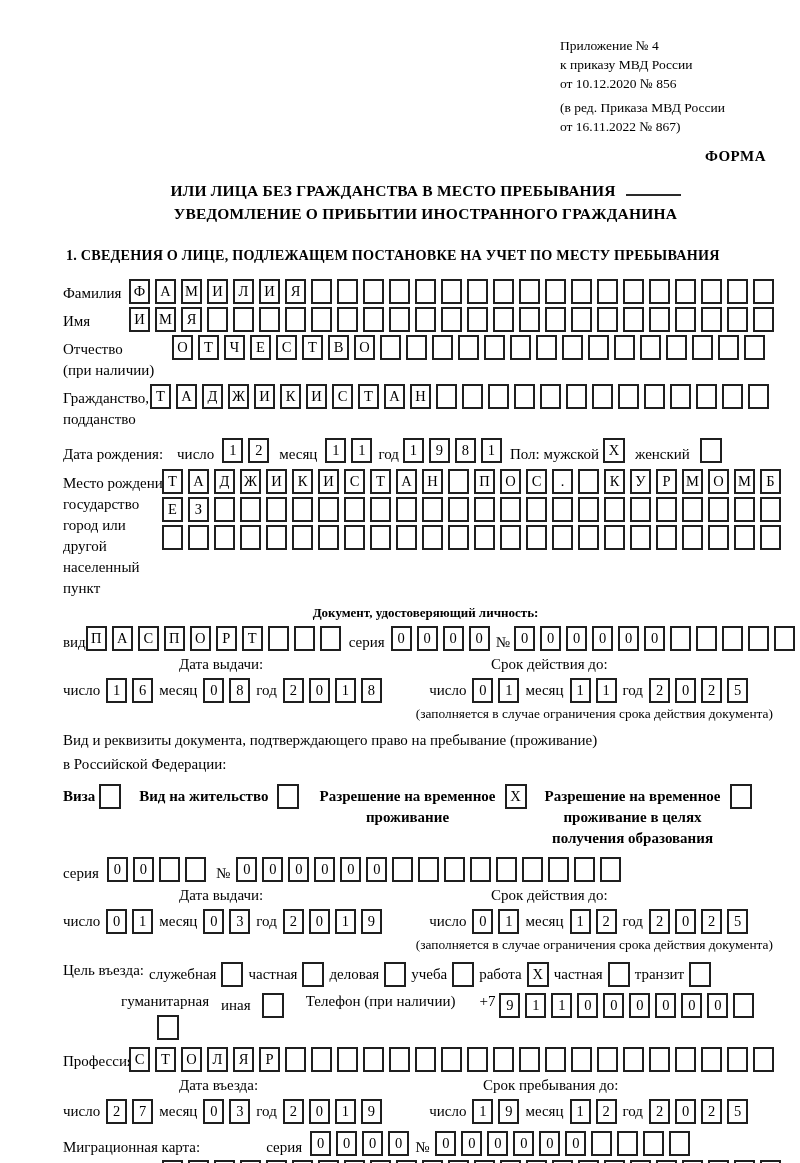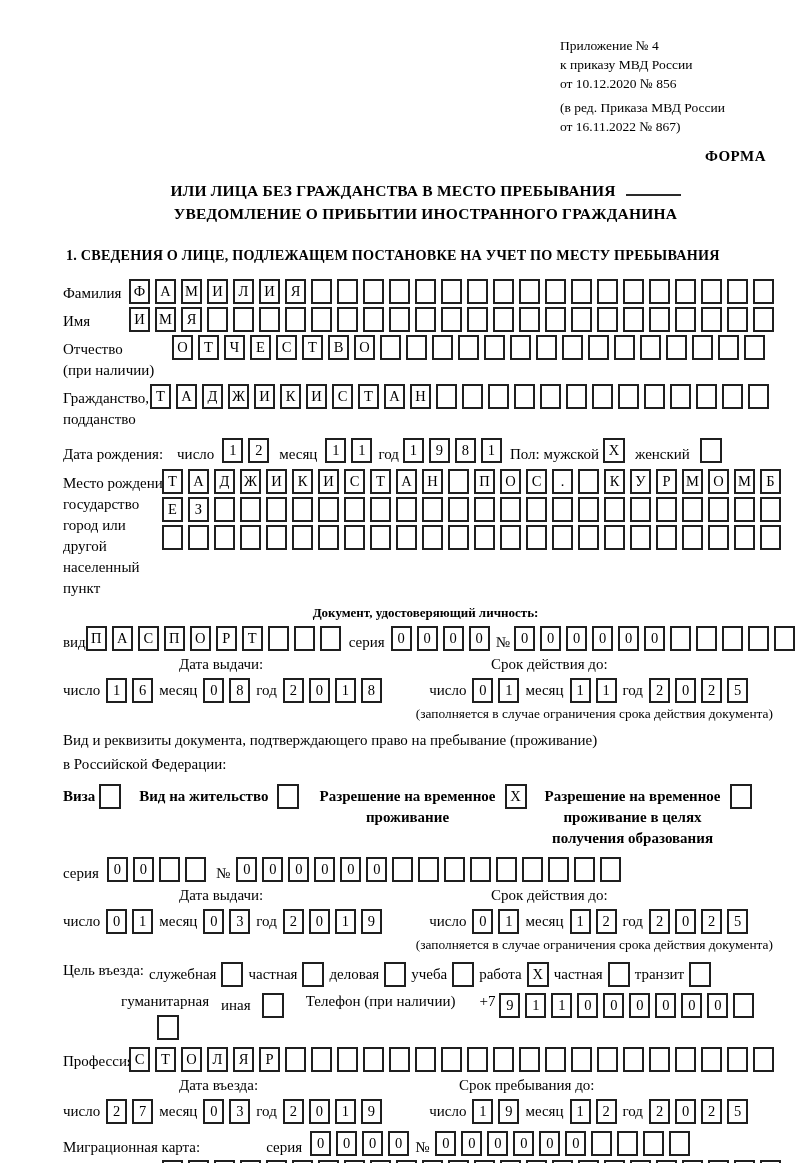--- a/index.html
+++ b/index.html
@@ -599,21 +599,21 @@
         <span class="cell"></span>
         <span class="cell"></span>
         <span class="cell"></span>
         <span class="cell"></span>
         <span class="cell"></span>
       </div>
   </div>
 
   <div class="dateheads">
     <span class="dh1">Дата въезда:</span>
-    <span class="dh2" style="left:396px;">Срок пребывания до:</span>
+    <span class="dh2" style="left:420px;">Срок пребывания до:</span>
   </div>
   <div class="dgrow">
     <div class="dgroup">
       <span>число</span>
       <span class="cells">
           <span class="cell">2</span>
           <span class="cell">7</span>
         </span>
       <span>месяц</span>
       <span class="cells">

